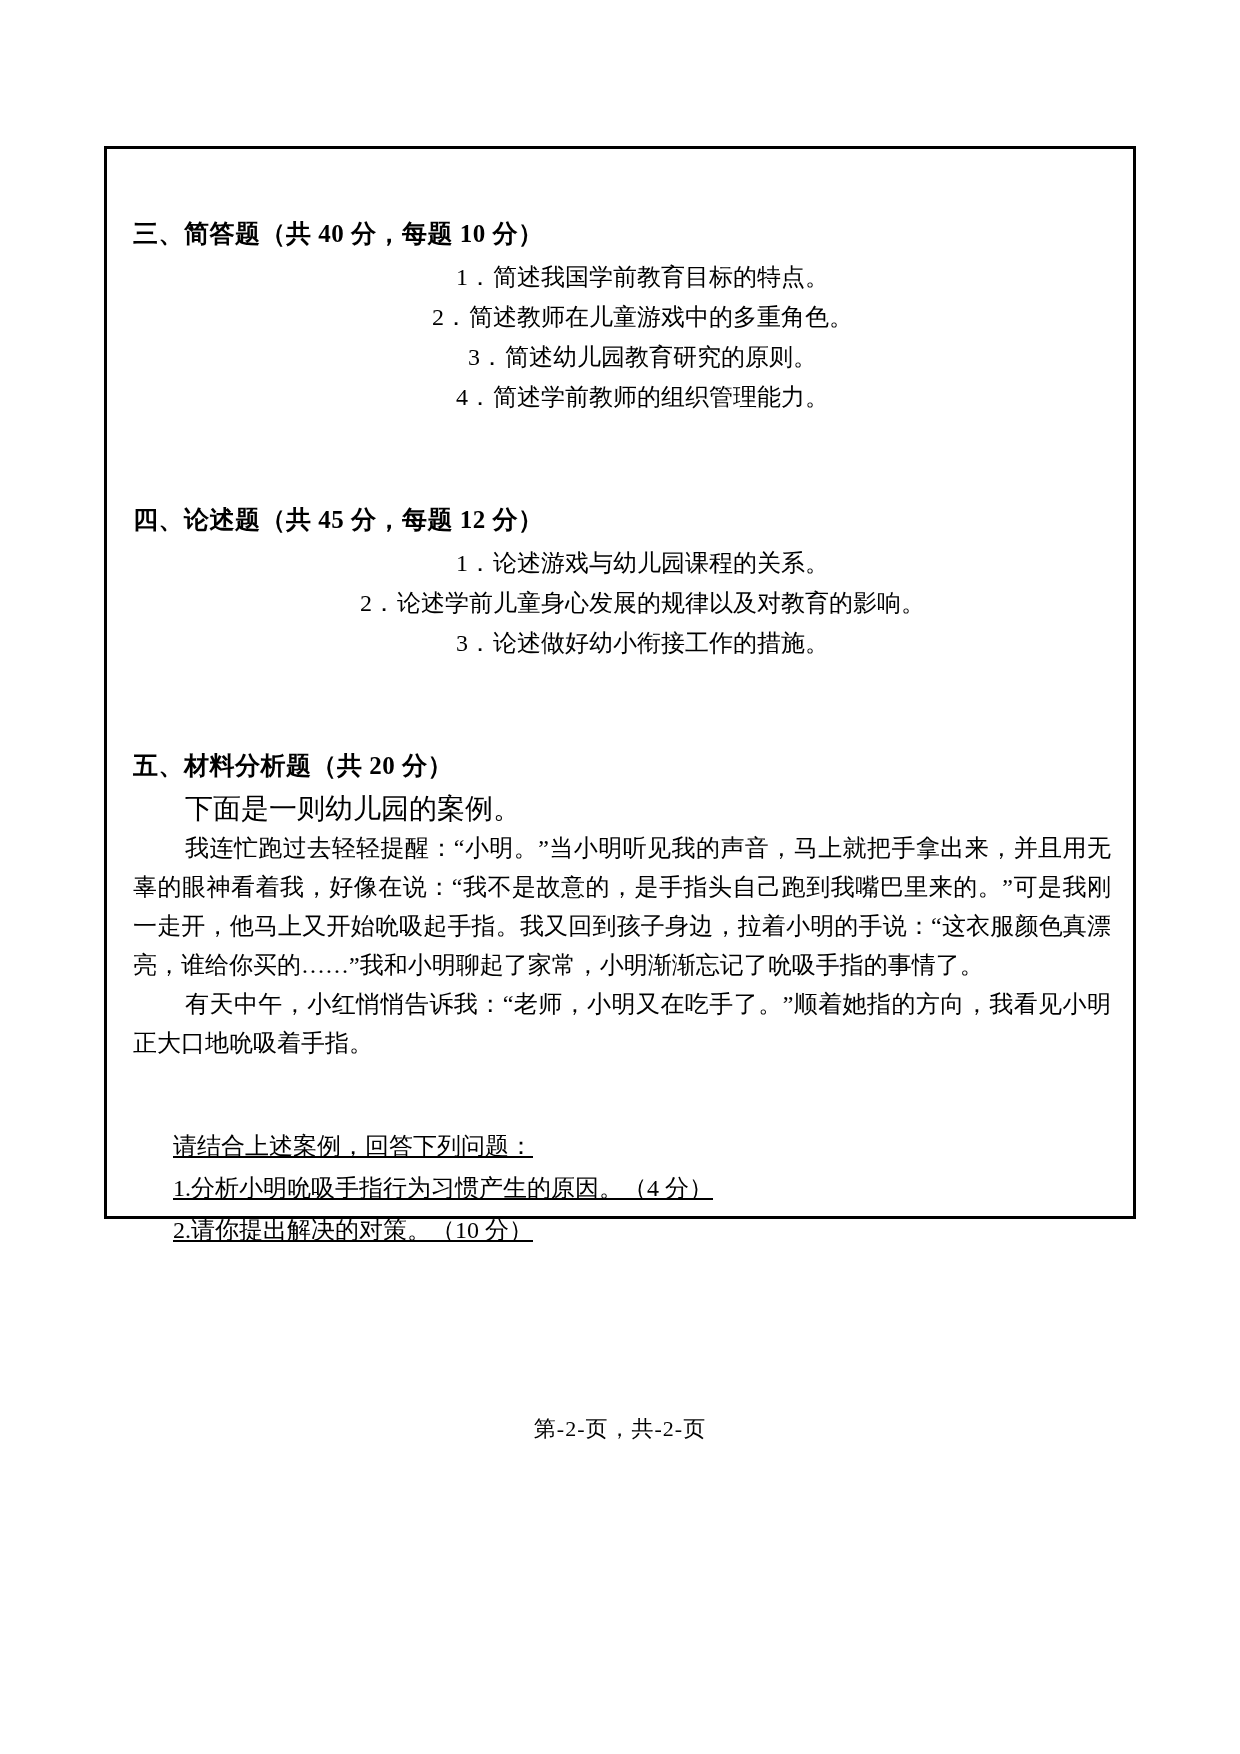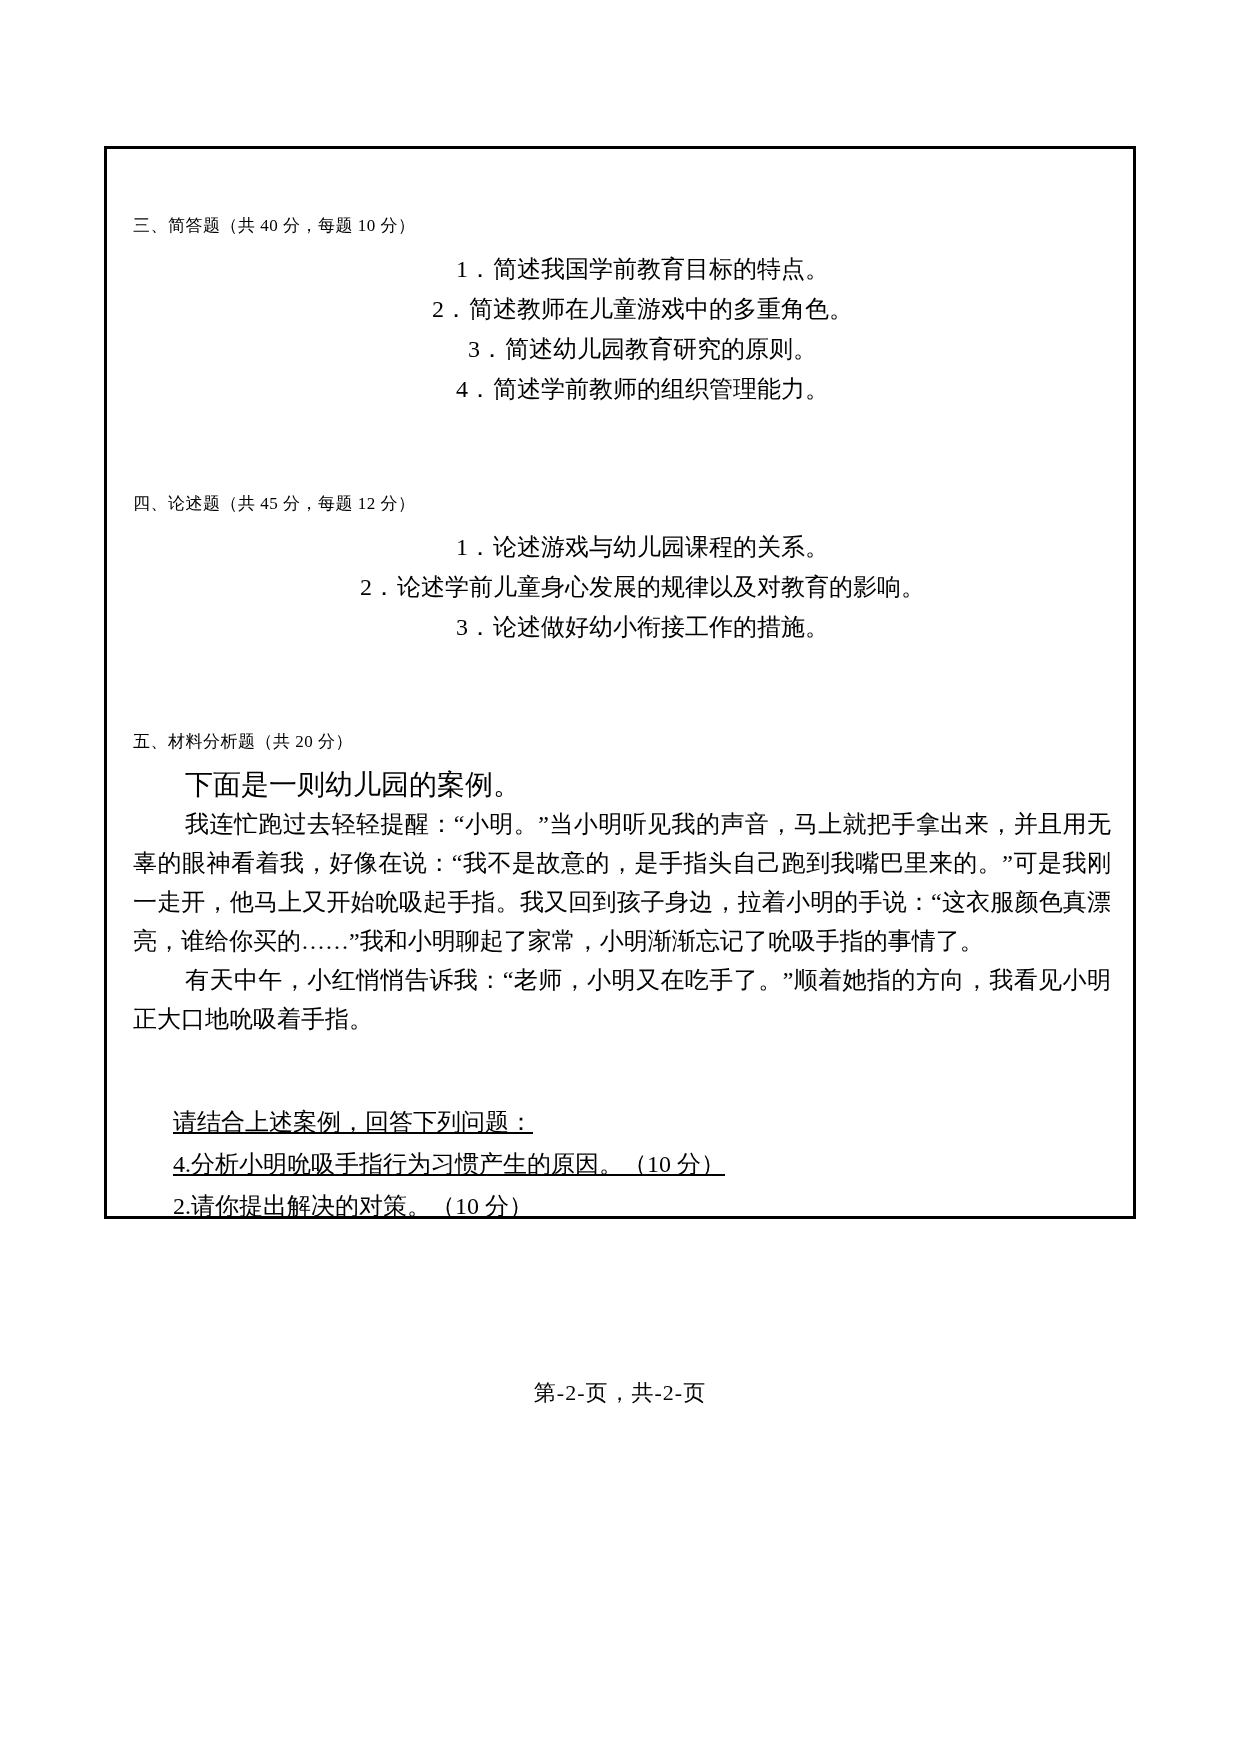--- a/index.html
+++ b/index.html
@@ -41,25 +41,25 @@
     padding: 58px 22px 0 26px;
     box-sizing: border-box;
   }
 
   .section {
     margin: 0;
   }
 
   .section-heading {
     font-family: "Liberation Serif", "DejaVu Serif", serif;
-    font-weight: normal;
-    font-size: 17px;
+    font-weight: bold;
+    font-size: 25px;
     line-height: 38px;
     letter-spacing: 0.5px;
-    margin: 0 0 4px 0;
+    margin: 8px 0 4px 0;
     white-space: nowrap;
   }
 
   .q-list {
     list-style: none;
     margin: 0;
     padding: 0;
     text-align: center;
   }
 
@@ -110,21 +110,21 @@
   .prompt-item {
     font-size: 24px;
     line-height: 42px;
     margin: 0;
     white-space: nowrap;
   }
 
   #page-footer {
     position: absolute;
     left: 0;
-    top: 1378px;
+    top: 1414px;
     width: 1240px;
     text-align: center;
     font-size: 22px;
     line-height: 30px;
     letter-spacing: 1px;
   }
 </style>
 </head>
 <body>
 
@@ -173,21 +173,21 @@
       <div class="section">
         <p class="section-heading">五、材料分析题（共 20 分）</p>
         <p class="case-intro">下面是一则幼儿园的案例。</p>
         <p class="case-para">我连忙跑过去轻轻提醒：“小明。”当小明听见我的声音，马上就把手拿出来，并且用无辜的眼神看着我，好像在说：“我不是故意的，是手指头自己跑到我嘴巴里来的。”可是我刚一走开，他马上又开始吮吸起手指。我又回到孩子身边，拉着小明的手说：“这衣服颜色真漂亮，谁给你买的……”我和小明聊起了家常，小明渐渐忘记了吮吸手指的事情了。</p>
         <p class="case-para">有天中午，小红悄悄告诉我：“老师，小明又在吃手了。”顺着她指的方向，我看见小明正大口地吮吸着手指。</p>
 
         <div class="gap-md"></div>
 
         <div class="prompt-block">
           <p class="prompt-lead">请结合上述案例，回答下列问题：</p>
-          <p class="prompt-item">4.分析小明吮吸手指行为习惯产生的原因。（10 分）</p>
+          <p class="prompt-item">1.分析小明吮吸手指行为习惯产生的原因。（4 分）</p>
           <p class="prompt-item">2.请你提出解决的对策。（10 分）</p>
         </div>
       </div>
 
     </div>
   </div>
 
   <div id="page-footer">第-2-页，共-2-页</div>
 
 </div>

